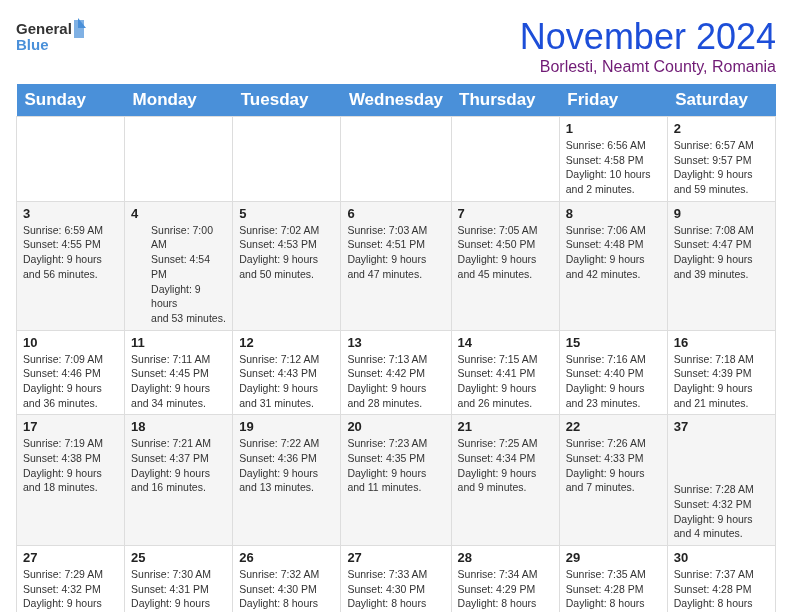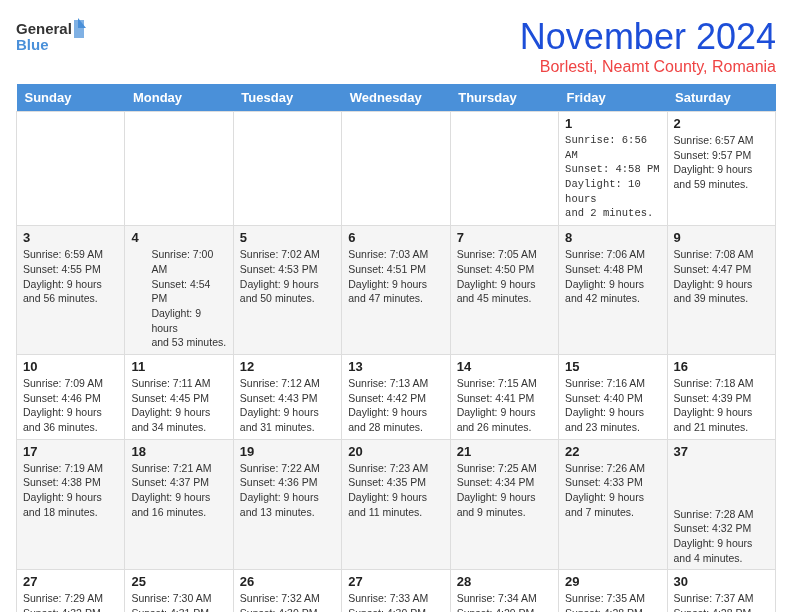--- a/index.html
+++ b/index.html
@@ -24,33 +24,33 @@
     .title-block {
       text-align: right;
     }
     .month-title {
       font-size: 36px;
       font-weight: normal;
       color: #1d4ed8;
     }
     .subtitle {
       font-size: 16px;
-      color: #ef4444;
+      color: #701a75;
     }
     table {
       width: 100%;
       border-collapse: collapse;
       font-size: 11px;
     }
     thead th {
       background-color: #4a90d9;
       color: #fff;
       text-align: left;
       padding: 6px 8px;
-      font-size: 13px;
+      font-size: 17px;
       font-weight: bold;
     }
     tbody td {
       border: 1px solid #ddd;
       vertical-align: top;
       padding: 4px 6px;
       min-height: 80px;
       height: 80px;
       width: 14.28%;
       background: #fff;
@@ -106,21 +106,21 @@
   </thead>
   <tbody id="calendar-body">
   <tr>
         <td class="empty-cell"></td>
         <td class="empty-cell"></td>
         <td class="empty-cell"></td>
         <td class="empty-cell"></td>
         <td class="empty-cell"></td>
         <td>
           <span class="day-num">1</span>
-          <div class="day-info" style="white-space: pre-line; font-family: Liberation Mono, monospace;">Sunrise: 6:56 AM
+          <div class="day-info" style="white-space: pre-line;">Sunrise: 6:56 AM
 Sunset: 4:58 PM
 Daylight: 10 hours
 and 2 minutes.</div>
         </td>
         <td>
           <span class="day-num">2</span>
           <div class="day-info" style="white-space: pre-line;">Sunrise: 6:57 AM
 Sunset: 9:57 PM
 Daylight: 9 hours
 and 59 minutes.</div>

